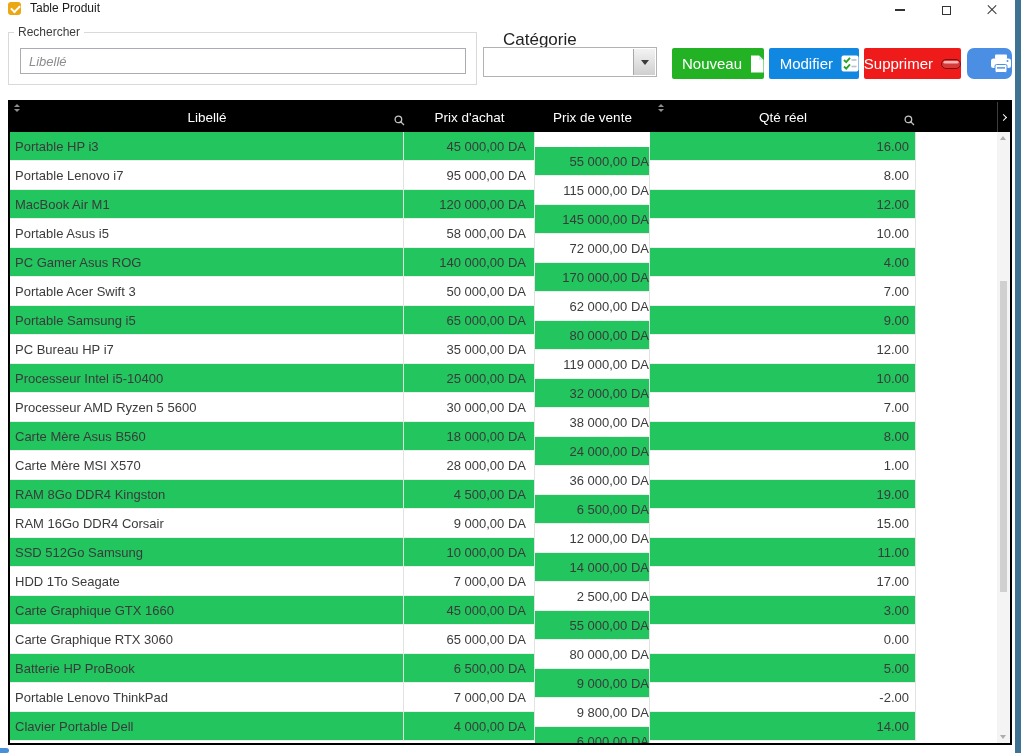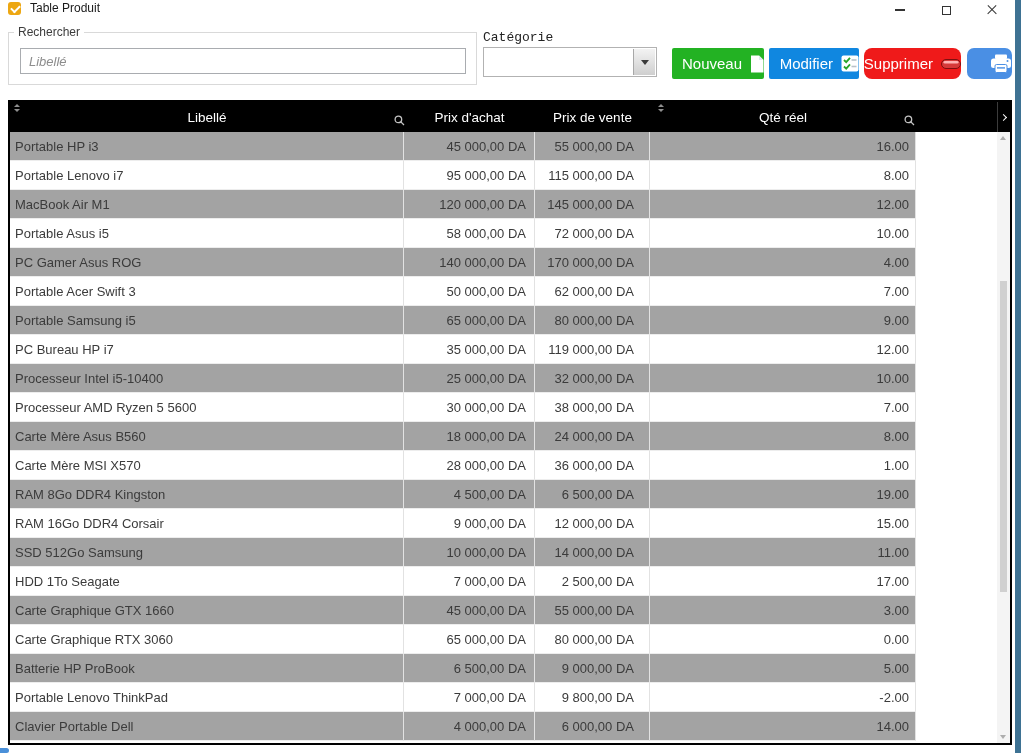--- a/index.html
+++ b/index.html
@@ -21,33 +21,33 @@
   .glyph-close::before { transform: rotate(45deg); } .glyph-close::after { transform: rotate(-45deg); }
 
   
   .groupbox { position: absolute; left: 8px; top: 32px; width: 469px; height: 53px; border: 1px solid #d9d9d9; }
   .groupbox-legend { position: absolute; top: -8px; left: 5px; background: #fff; padding: 0 4px; font-size: 12px; color: #3c3c3c; }
   .search-input { position: absolute; left: 11px; top: 15px; width: 446px; height: 26px; border: 1px solid #a9acb0;
      font-size: 13px; padding: 0 8px; color: #333; outline: none; font-family: "Liberation Sans", sans-serif; }
   .search-input::placeholder { font-style: italic; color: #8d8d8d; }
 
   
-  .cat-label { position: absolute; left: 483px; top: 30px; font-size: 13px; color: #222; font-family: Liberation Mono, monospace; }
+  .cat-label { position: absolute; left: 503px; top: 30px; font-size: 17px; color: #222; }
   .combo { position: absolute; left: 483px; top: 47px; width: 174px; height: 30px; border: 1px solid #b2b2b2; background: #fff; }
   .combo-value { position: absolute; left: 6px; top: 6px; font-size: 13px; color: #333; }
   .combo-btn { position: absolute; right: 1px; top: 1px; width: 22px; height: 26px;
      background: linear-gradient(#f3f3f3, #cfcfcf); border-left: 1px solid #a8a8a8; display: flex; align-items: center; justify-content: center; }
   .combo-arrow { width: 0; height: 0; border-left: 4px solid transparent; border-right: 4px solid transparent; border-top: 5px solid #3a3a3a; }
 
   
   .btn { position: absolute; top: 48px; height: 31px; border: none; border-radius: 2px; color: #fff;
      font-size: 15px; font-family: "Liberation Sans", sans-serif; display: flex; align-items: center; justify-content: flex-end; gap: 8px; cursor: default; }
   .btn-nouveau { left: 672px; width: 92px; }
   .btn-modifier { left: 769px; width: 90px; }
-  .btn-supprimer { left: 864px; width: 97px; border-radius: 8px; }
+  .btn-supprimer { left: 864px; width: 97px; }
   .btn-print { left: 967px; width: 45px; border-radius: 7px; }
   .btn .ic { display: flex; align-items: center; }
 
   
   .grid { position: absolute; left: 8px; top: 100px; width: 1004px; height: 645px; border: 2px solid #000; background: #fff; }
   .grid-inner { position: relative; width: 1000px; height: 641px; overflow: hidden; }
   .g-header { position: absolute; left: 0; top: 0; width: 1000px; height: 30px; background: #000; }
   .h-cell { position: absolute; top: 0; height: 30px; display: flex; align-items: center; justify-content: center;
      color: #fff; font-size: 13.5px; }
   .hc1 { left: 0; width: 394px; } .hc2 { left: 394px; width: 131px; }
@@ -63,24 +63,24 @@
      border-left: 1px solid #3c3c3c; display: flex; align-items: center; justify-content: center; }
   .chev { width: 5px; height: 5px; border-top: 1.6px solid #fff; border-right: 1.6px solid #fff; transform: rotate(45deg); margin-right: 2px; }
 
   
   .g-body { position: absolute; left: 0; top: 30px; width: 987px; height: 611px; overflow: hidden; }
   .row { display: flex; width: 987px; height: 29px; }
   .cell { height: 29px; display: flex; align-items: center; font-size: 13px; color: #3b3b3b; white-space: nowrap;
      border-right: 1px solid #e2e2e2; border-bottom: 1px solid #ededed; overflow: hidden; }
   .c1 { width: 394px; padding-left: 5px; }
   .c2 { width: 131px; justify-content: flex-end; padding-right: 8px; }
-  .c3 { width: 115px; justify-content: flex-end; padding-right: 15px; }
+  .c3 { width: 115px; justify-content: flex-end; padding-right: 0; margin-top: 15px; }
   .c4 { width: 266px; justify-content: flex-end; padding-right: 6px; }
   .cfill { width: 81px; height: 29px; background: #fff; }
-  .row.odd .cell { background: #a3a3a3; }
+  .row.odd .cell { background: #22c55e; }
   .row.even .cell { background: #ffffff; }
 
   
   .vscroll { position: absolute; left: 987px; top: 30px; width: 13px; height: 611px; background: #f4f4f4; }
   .vs-arrow { position: absolute; left: 3px; width: 0; height: 0; border-left: 3.5px solid transparent; border-right: 3.5px solid transparent; }
   .vs-up { top: 4px; border-bottom: 4px solid #adadad; }
   .vs-down { bottom: 4px; border-top: 4px solid #adadad; }
   .vs-thumb { position: absolute; left: 3px; top: 149px; width: 7px; height: 311px; background: #d0d0d0; }
 
   

